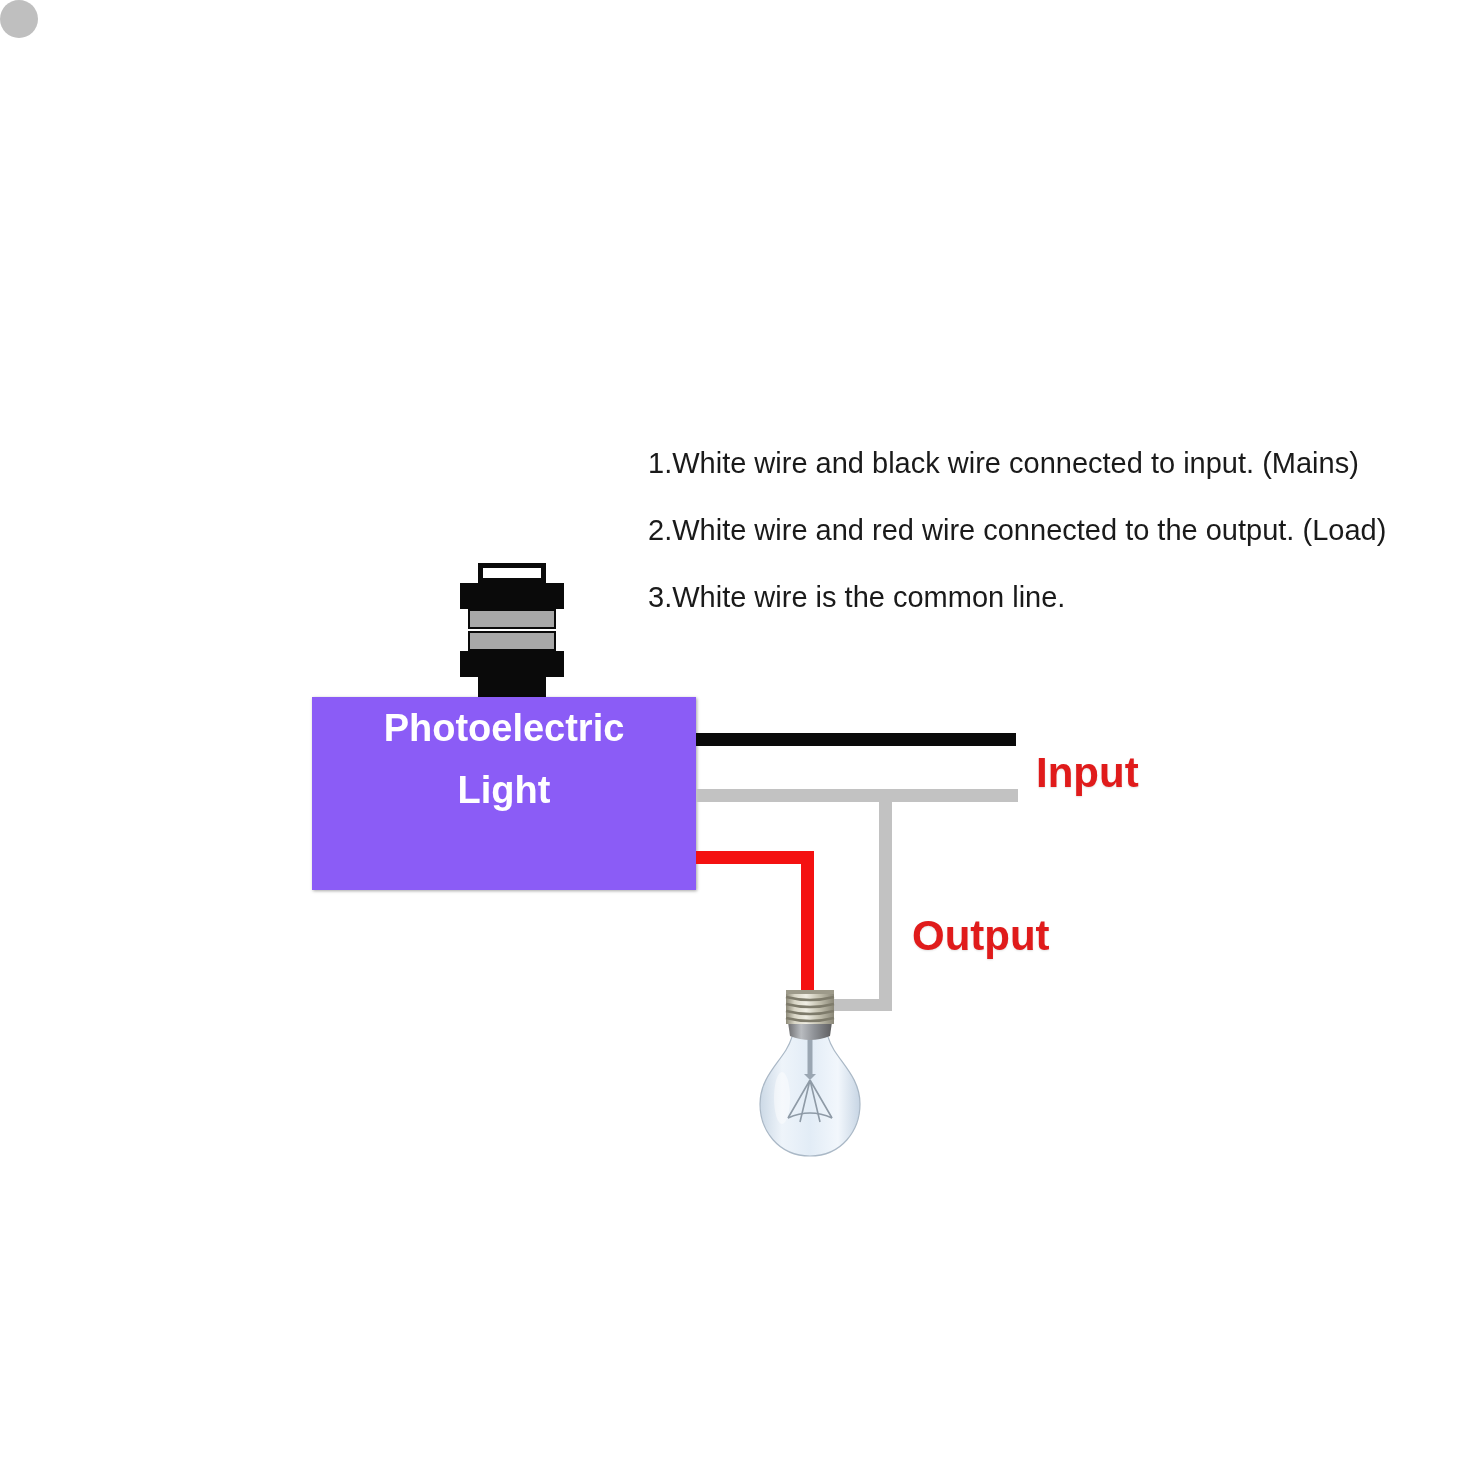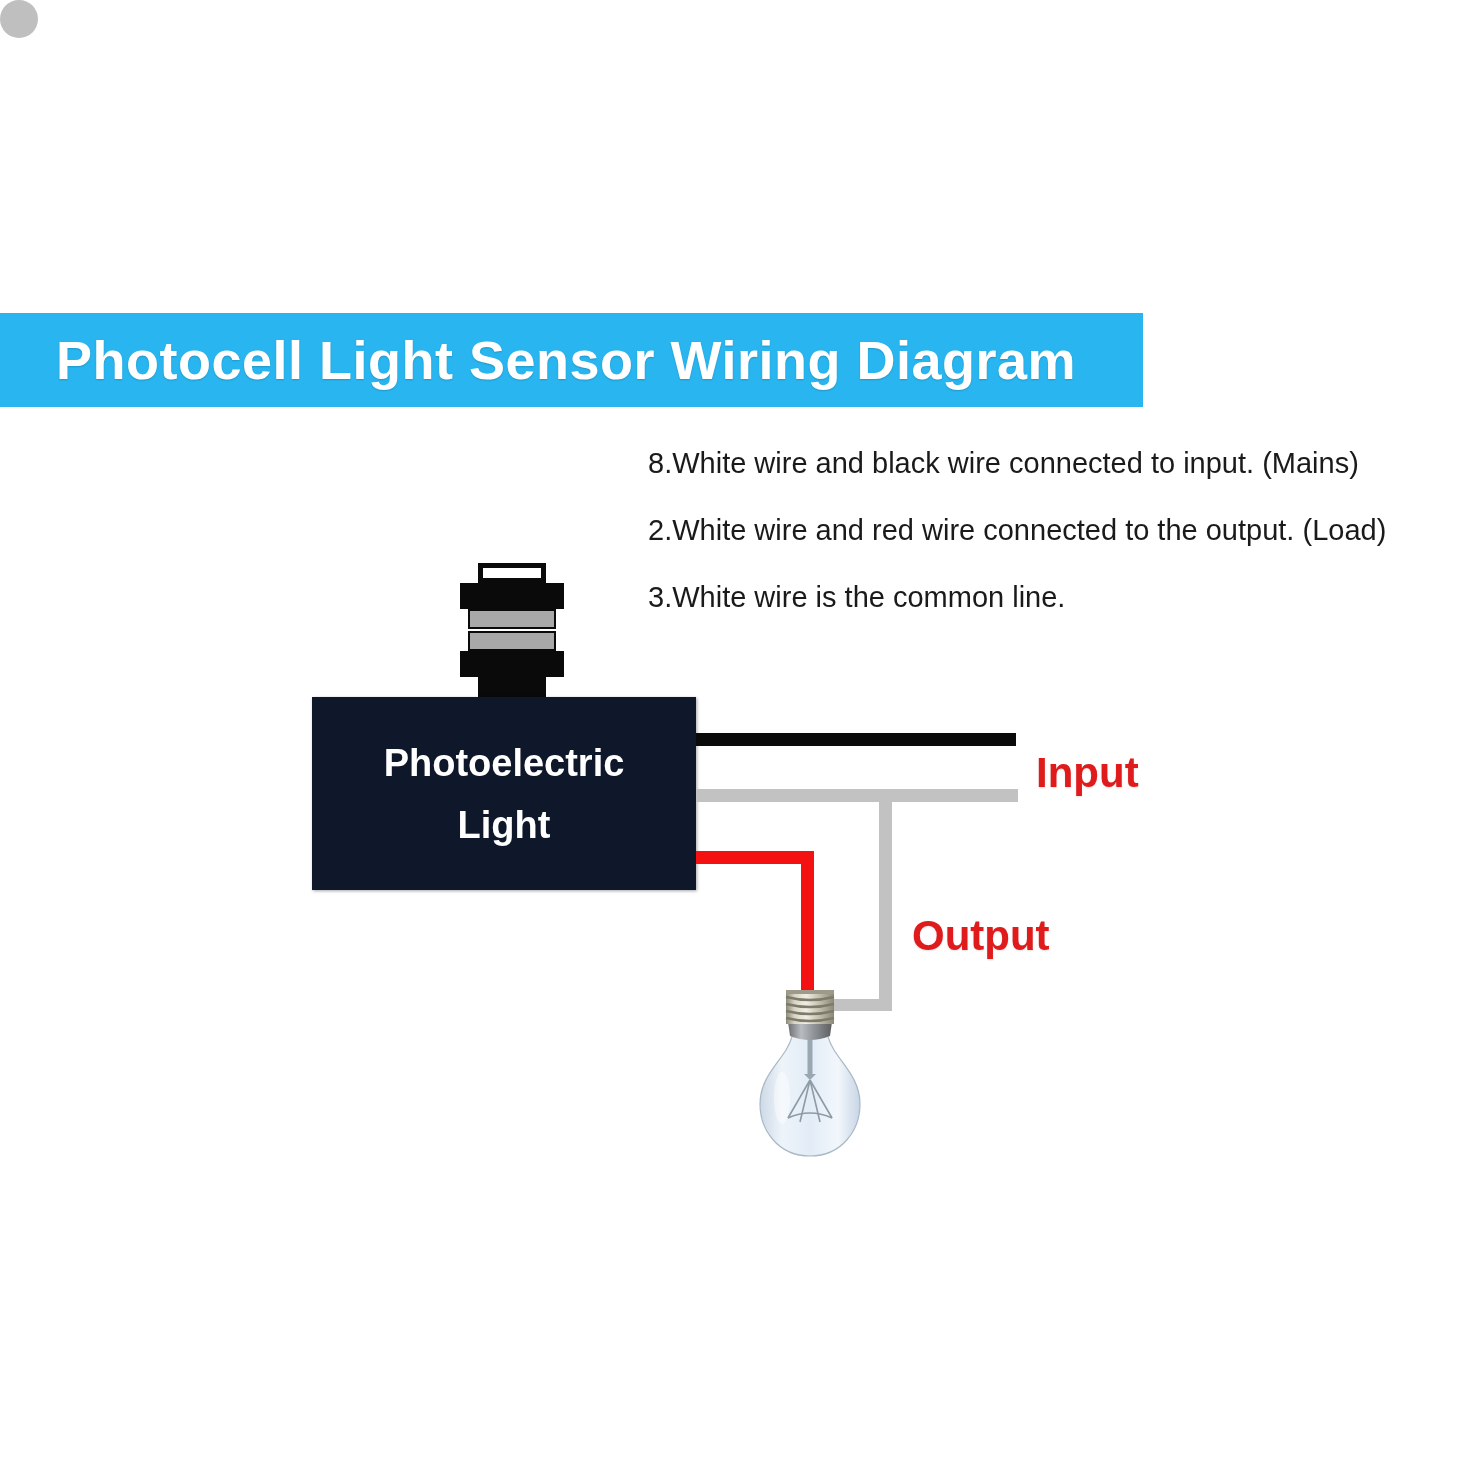--- a/index.html
+++ b/index.html
@@ -52,26 +52,25 @@
     white-space: nowrap;
   }
 
   
   #switch-body {
     position: absolute;
     left: 312px;
     top: 697px;
     width: 384px;
     height: 193px;
-    background: #0f172a;
+    background: #8b5cf6;
     box-shadow: 1px 1px 3px rgba(0,0,0,0.35);
     display: flex;
     flex-direction: column;
     align-items: center;
-    justify-content: center;
   }
   .switch-label-line {
     color: #ffffff;
     font-size: 38px;
     font-weight: bold;
     line-height: 62px;
     text-align: center;
   }
 
   
@@ -180,26 +179,23 @@
   }
   #label-input  { left: 1036px; top: 741px; margin-top: 8px; }
   #label-output { left: 912px;  top: 876px; margin-top: 36px; }
   #label-load   { left: 880px;  top: 1084px; }
 </style>
 </head>
 <body>
 
 <div id="canvas">
 
-  <div id="title-banner">
-    <div id="title-text">Photocell Light Sensor Wiring Diagram</div>
-  </div>
 
   <div id="instructions">
-    <div class="instruction-line">8.White wire and black wire connected to input. (Mains)</div>
+    <div class="instruction-line">1.White wire and black wire connected to input. (Mains)</div>
     <div class="instruction-line">2.White wire and red wire connected to the output. (Load)</div>
     <div class="instruction-line">3.White wire is the common line.</div>
   </div>
 
   <div id="sensor-assembly">
     <div class="sensor-part" id="sensor-top-window"></div>
     <div class="sensor-part" id="sensor-upper-flange"></div>
     <div class="sensor-part" id="sensor-band-1"></div>
     <div class="sensor-part" id="sensor-band-2"></div>
     <div class="sensor-part" id="sensor-lower-flange"></div>

